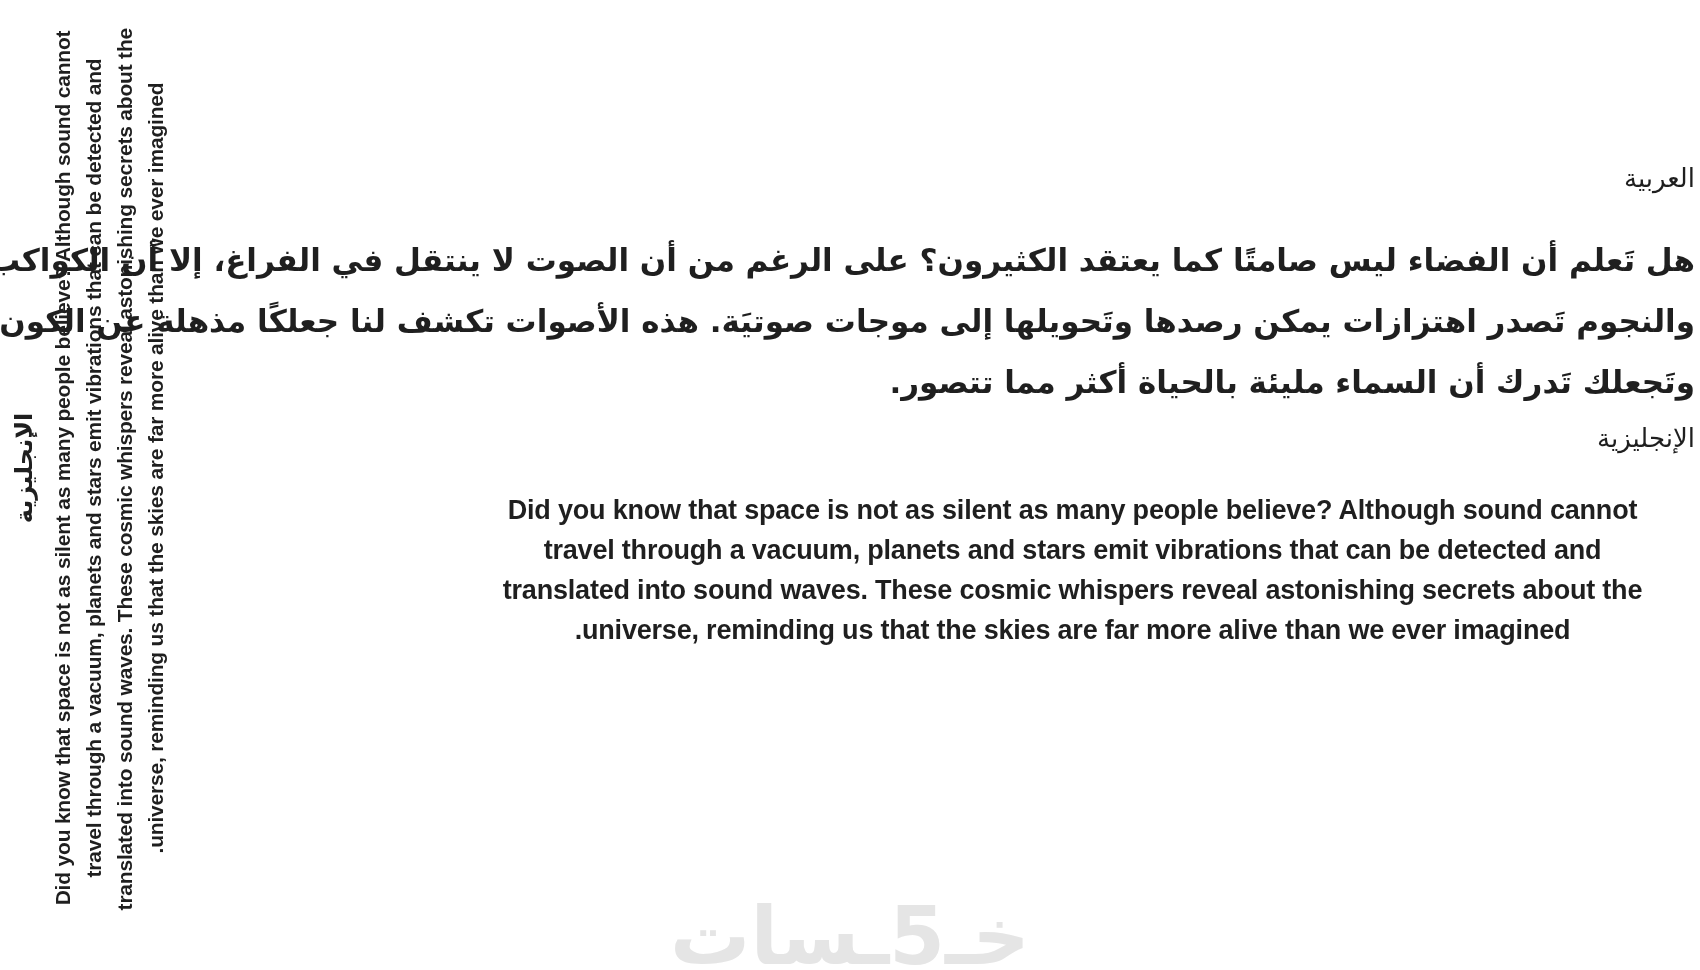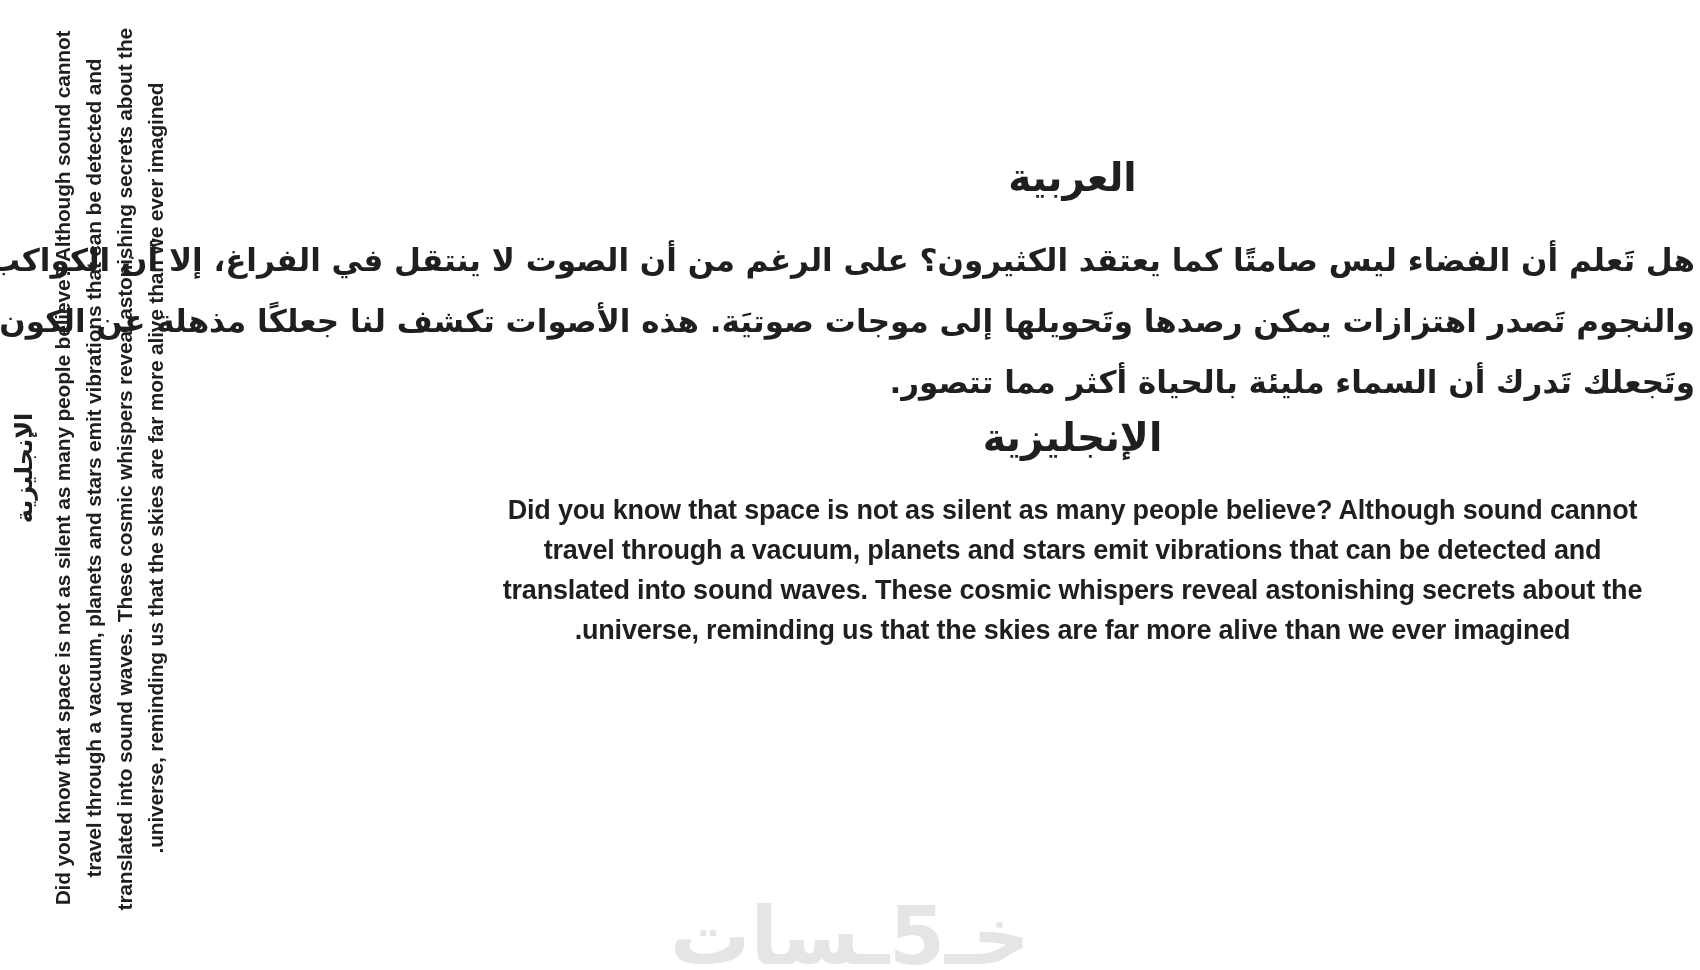--- a/index.html
+++ b/index.html
@@ -54,25 +54,25 @@
     position: absolute;
     left: 450px;
     top: 0;
     width: 1245px;
     height: 970px;
   }
   .ar-title, .en-title {
     position: absolute;
     left: 0;
     width: 100%;
-    text-align: center;
+    text-align: right;
     direction: rtl;
     font-family: "DejaVu Sans", sans-serif;
-    font-weight: 700;
-    font-size: 39px;
+    font-weight: 400;
+    font-size: 26px;
     line-height: 40px;
     white-space: nowrap;
   }
   .ar-title { top: 158px; }
   .en-title { top: 418px; }
 
   .ar-para {
     position: absolute;
     left: 0;
     top: 218px;

